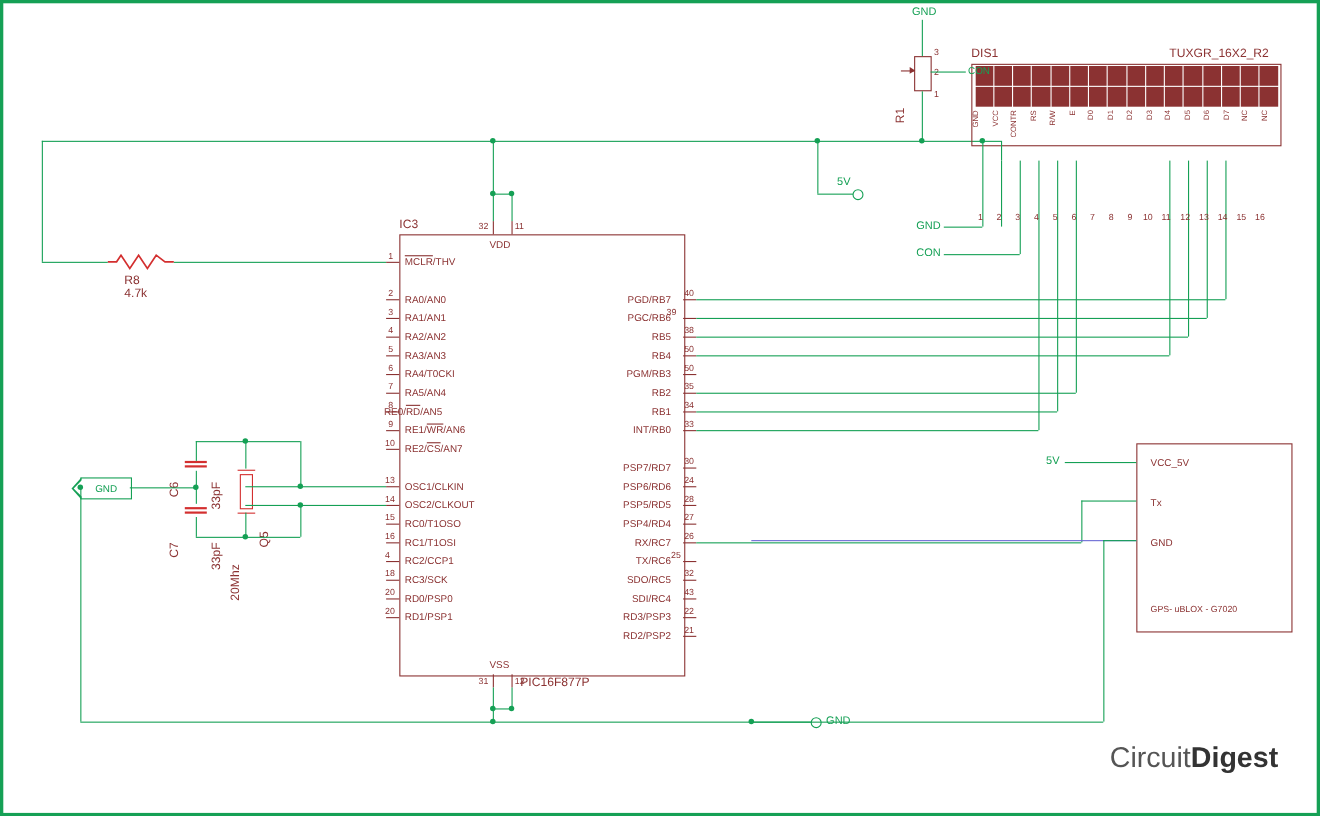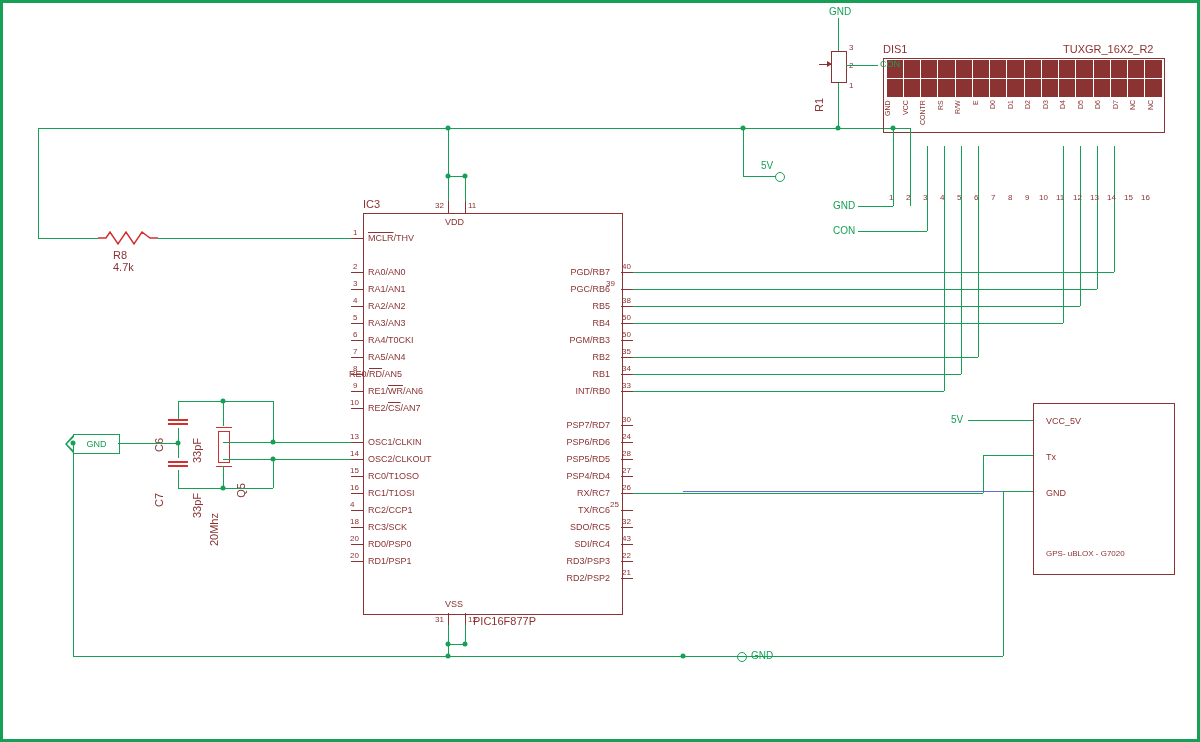--- a/index.html
+++ b/index.html
@@ -371,14 +371,15 @@
 <div class="net-label" style="left:948px;top:411px">5V</div>
 <div class="wire wh" style="left:630px;top:490px;width:350px"></div>
 <div class="wire wv" style="left:980px;top:452px;height:38px"></div>
 <div class="wire wh" style="left:980px;top:452px;width:50px"></div>
 <div class="wire wh" style="left:680px;top:488px;width:350px;background:#6a6ad4"></div>
 <div class="wire wh" style="left:680px;top:653px;width:320px"></div>
 <div class="wire wv" style="left:1000px;top:488px;height:165px"></div>
 <div class="wire wh" style="left:1000px;top:488px;width:30px"></div>
 <div class="junction" style="left:680px;top:653px"></div>
 
+<div class="logo"><span>Circuit</span><b>Digest</b></div>
 
 </div>
 
 </body></html>

